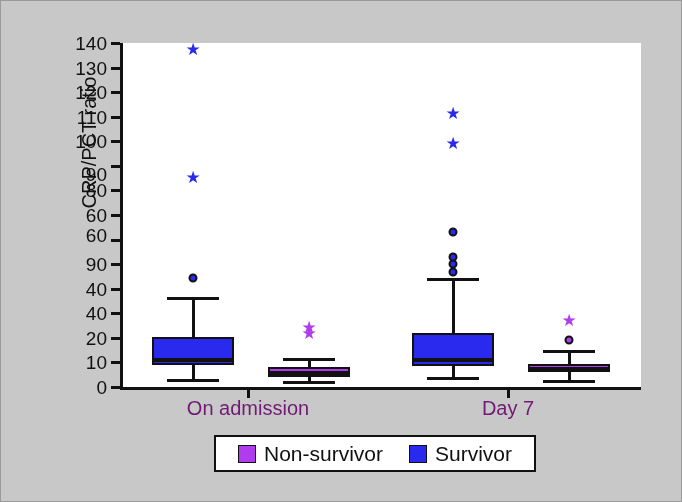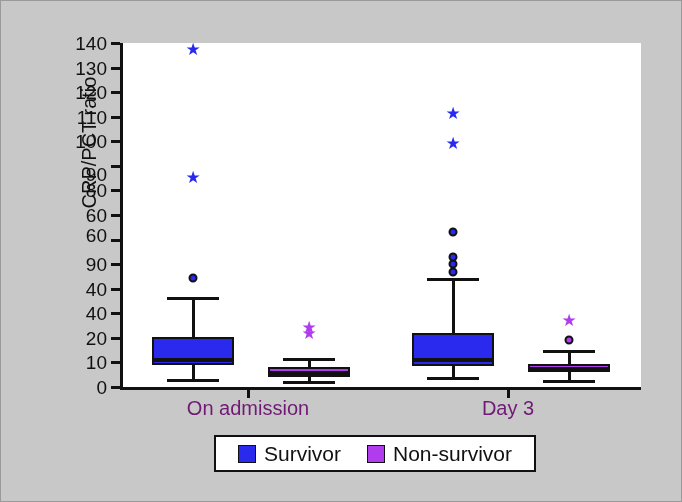--- a/index.html
+++ b/index.html
@@ -222,31 +222,31 @@
         <div class="median-line" style="left: 405px; top: 323.571px; width: 82px;"></div>
         <div class="outlier-circle" style="left: 446px; top: 297.314px; background: rgb(176, 60, 238);"></div>
         <div class="outlier-star" style="left: 446px; top: 277.657px; color: rgb(176, 60, 238);">★</div>
       </div>
   </div>
 
   <div id="x-axis">
       <div class="xtick-mark" style="left: 246px;"></div>
       <div class="xtick-label" style="left: 247px;">On admission</div>
       <div class="xtick-mark" style="left: 506px;"></div>
-      <div class="xtick-label" style="left: 507px;">Day 3</div>
+      <div class="xtick-label" style="left: 507px;">Day 7</div>
     </div>
 
   <div id="legend">
+    <div class="legend-entry">
+      <span class="legend-swatch" id="sw-nons" style="background: rgb(176, 60, 238);"></span>
+      <span class="legend-text">Non-survivor</span>
+    </div>
     <div class="legend-entry">
       <span class="legend-swatch" id="sw-surv" style="background: rgb(42, 42, 238);"></span>
       <span class="legend-text">Survivor</span>
-    </div>
-    <div class="legend-entry">
-      <span class="legend-swatch" id="sw-nons" style="background: rgb(176, 60, 238);"></span>
-      <span class="legend-text">Non-survivor</span>
     </div>
   </div>
 
 <div class="ytick-mark" style="left: 110px; top: 385px;"></div>
     <div class="ytick-mark" style="left: 110px; top: 360.429px;"></div>
     <div class="ytick-mark" style="left: 110px; top: 335.857px;"></div>
     <div class="ytick-mark" style="left: 110px; top: 311.286px;"></div>
     <div class="ytick-mark" style="left: 110px; top: 286.714px;"></div>
     <div class="ytick-mark" style="left: 110px; top: 262.143px;"></div>
     <div class="ytick-mark" style="left: 110px; top: 237.571px;"></div>

